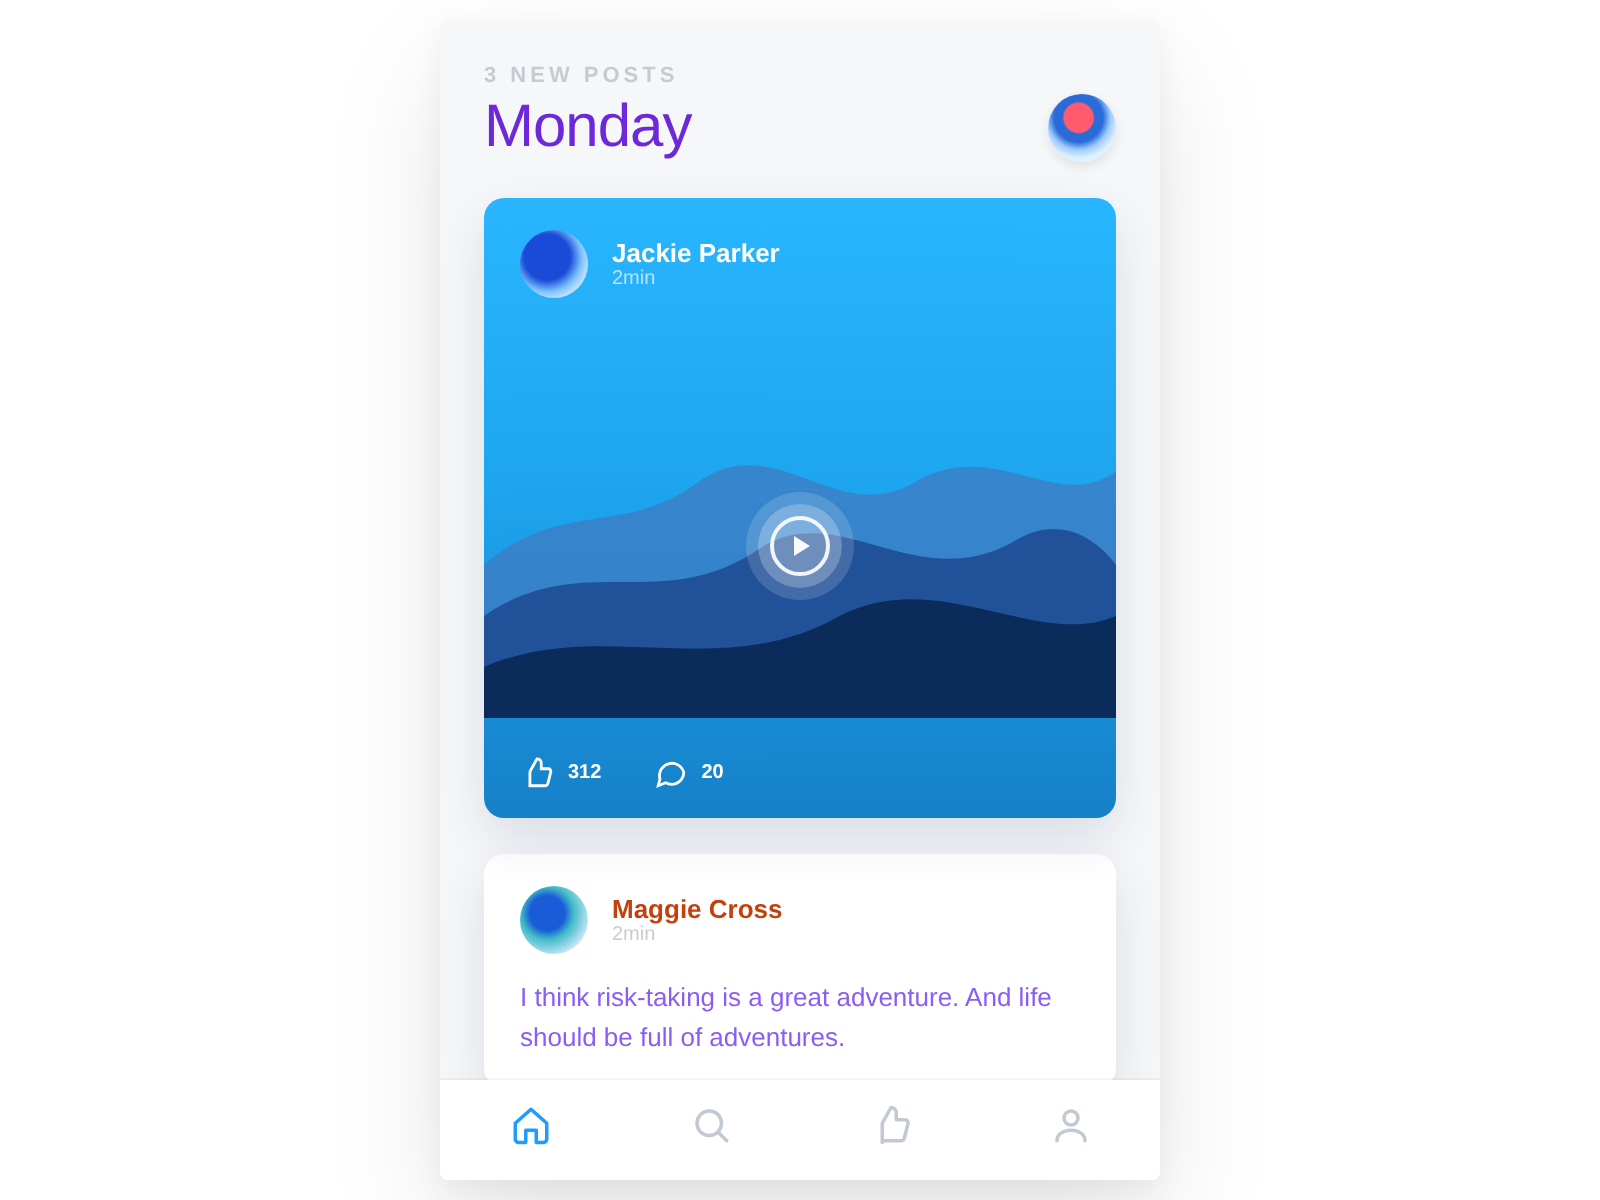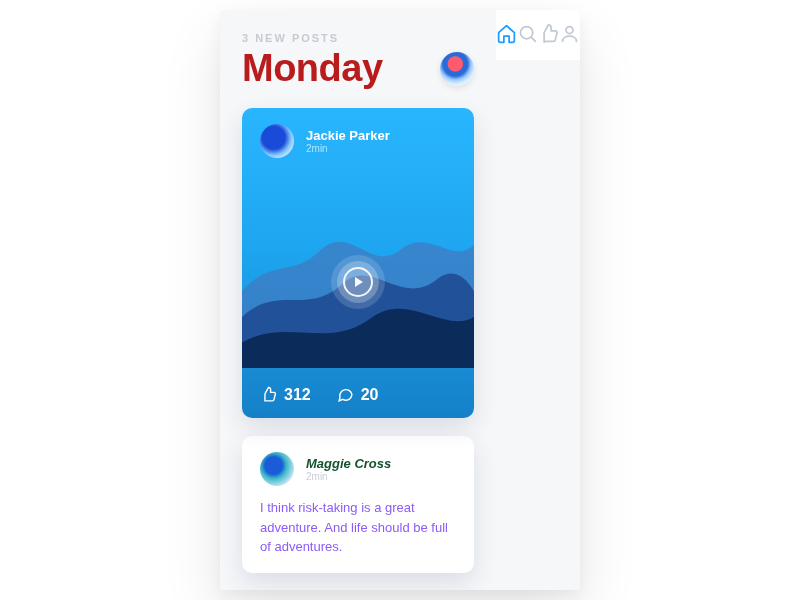--- a/index.html
+++ b/index.html
@@ -16,44 +16,44 @@
   .phone {
     width: 360px;
     height: 580px;
     background: #f6f7f9;
     margin-top: 10px;
     border-radius: 4px;
     box-shadow: 0 25px 60px rgba(0,0,0,0.10), 0 5px 15px rgba(0,0,0,0.05);
     position: relative;
     overflow: hidden;
     display: flex;
-    flex-direction: row;
+    flex-direction: column;
   }
   .scroll {
     flex: 1;
     overflow: hidden;
     padding: 22px 22px 0 22px;
   }
   .new-posts {
     font-size: 11px;
     font-weight: 700;
     letter-spacing: 2px;
     color: #c6cbd3;
     margin-bottom: 3px;
   }
   .header-row {
     display: flex;
     align-items: center;
     justify-content: space-between;
     margin-bottom: 18px;
   }
   .day-title {
-    font-size: 38px;
-    font-weight: 700;
-    color: #b91c1c;
+    font-size: 30px;
+    font-weight: 400;
+    color: #6d28d9;
     letter-spacing: -0.5px;
   }
   .avatar {
     width: 34px; height: 34px;
     border-radius: 50%;
     background: radial-gradient(circle at 45% 35%, #ff5a6e 0%, #ff5a6e 25%, #2a6bd8 28%, #2a6bd8 42%, #9ecbff 55%, #dff0ff 70%);
     box-shadow: 0 2px 6px rgba(0,0,0,0.1);
   }
   .card {
     border-radius: 10px;
@@ -113,27 +113,27 @@
   }
   .card-footer {
     position: absolute;
     left: 0; right: 0; bottom: 0;
     padding: 14px 18px;
     display: flex;
     gap: 26px;
     align-items: center;
     z-index: 5;
   }
-  .stat { display: flex; gap: 7px; font-size: 16px; font-weight: 600; }
+  .stat { display: flex; align-items: center; gap: 7px; font-size: 10px; font-weight: 600; }
   .stat svg { width: 17px; height: 17px; stroke: #fff; fill: none; stroke-width: 2; }
   .card-white {
     background: #fff;
     color: #333;
   }
-  .card-white .author { color: #14532d; font-style: italic; }
+  .card-white .author { color: #c2410c; }
   .card-white .time { color: #b6bcc5; }
   .card-white .post-text { color: #8b5cf6; }
   .tabbar {
     height: 50px;
     background: #fff;
     box-shadow: 0 -1px 0 rgba(0,0,0,0.04);
     display: flex;
     justify-content: space-around;
     align-items: center;
   }

